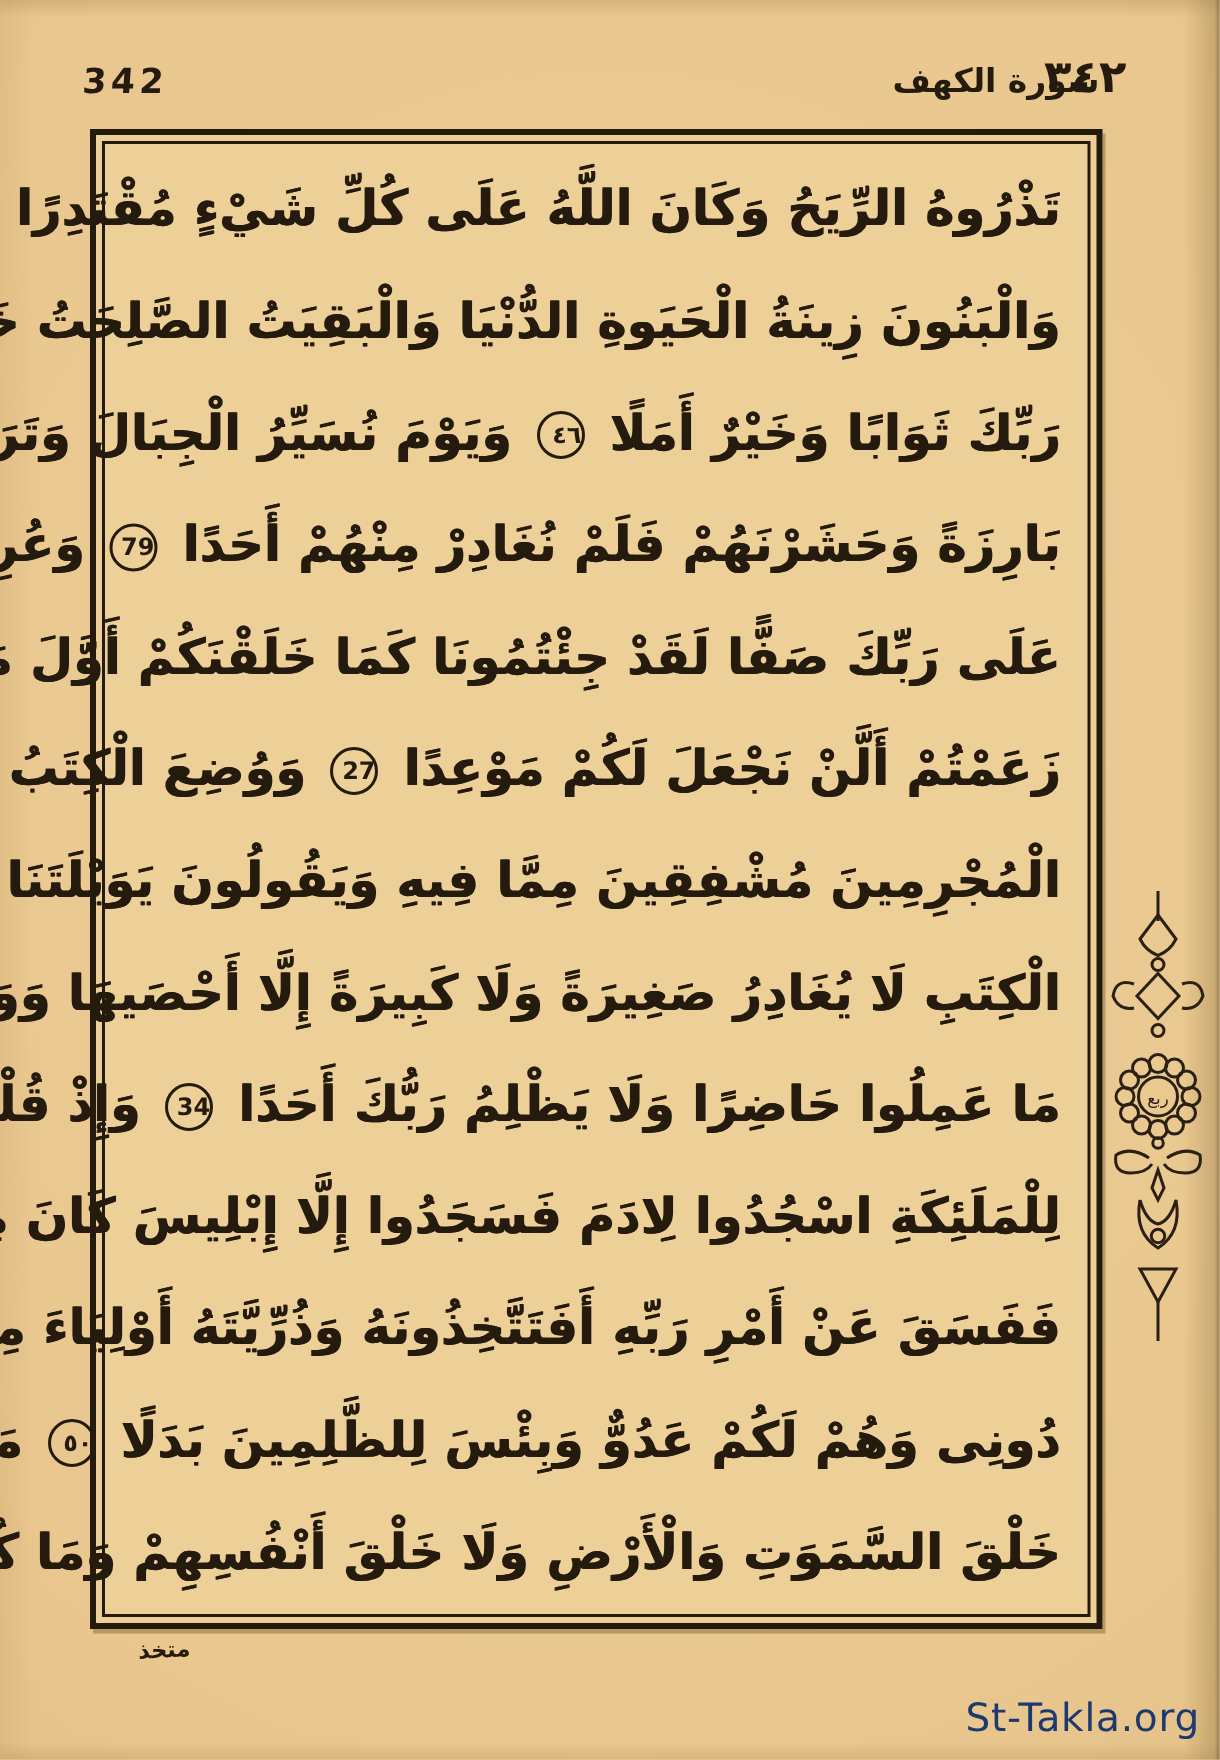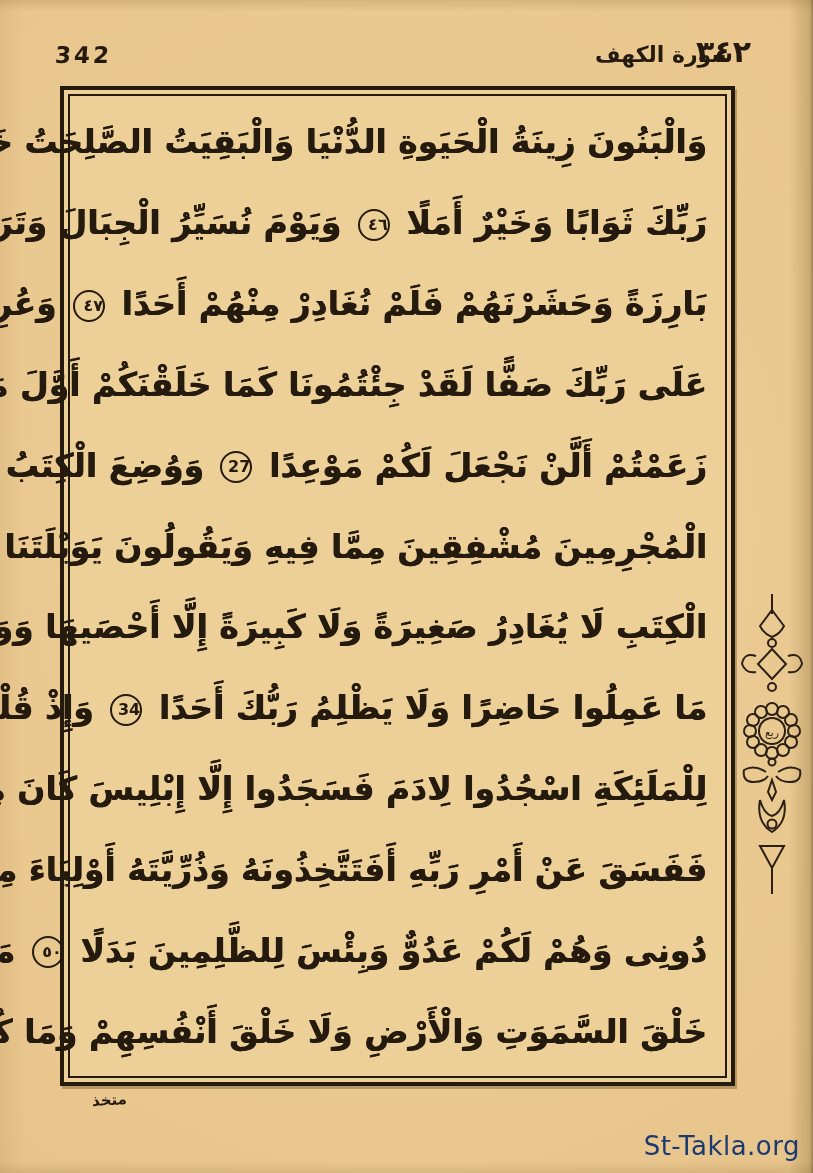--- a/index.html
+++ b/index.html
@@ -78,23 +78,24 @@
 
 <div class="paper-shade"></div>
 
 <div class="pageno-latin ink">342</div>
 <div class="surah-title ink">سورة الكهف</div>
 <div class="pageno-arabic ink">٣٤٢</div>
 
 <div class="frame-outer">
   <div class="frame-inner">
     <div class="qbody">
+        <div class="qline"><span>تَذْرُوهُ الرِّيَحُ وَكَانَ اللَّهُ عَلَى كُلِّ شَيْءٍ مُقْتَدِرًا</span>  </div>
         <div class="qline"><span>وَالْبَنُونَ زِينَةُ الْحَيَوةِ الدُّنْيَا وَالْبَقِيَتُ الصَّلِحَتُ خَيْرٌ عِندَ</span></div>
         <div class="qline"><span>رَبِّكَ ثَوَابًا وَخَيْرٌ أَمَلًا</span> <span class="verse-badge">٤٦</span> <span>وَيَوْمَ نُسَيِّرُ الْجِبَالَ وَتَرَى الْأَرْضَ</span></div>
-        <div class="qline"><span>بَارِزَةً وَحَشَرْنَهُمْ فَلَمْ نُغَادِرْ مِنْهُمْ أَحَدًا</span> <span class="verse-badge">٤٧</span> <span>وَعُرِضُوا</span></div>
+        <div class="qline"><span>بَارِزَةً وَحَشَرْنَهُمْ فَلَمْ نُغَادِرْ مِنْهُمْ أَحَدًا</span> <span class="verse-badge">79</span> <span>وَعُرِضُوا</span></div>
         <div class="qline"><span>عَلَى رَبِّكَ صَفًّا لَقَدْ جِئْتُمُونَا كَمَا خَلَقْنَكُمْ أَوَّلَ مَرَّةٍ بَلْ</span></div>
         <div class="qline"><span>زَعَمْتُمْ أَلَّنْ نَجْعَلَ لَكُمْ مَوْعِدًا</span> <span class="verse-badge">27</span> <span>وَوُضِعَ الْكِتَبُ فَتَرَى</span></div>
         <div class="qline"><span>الْمُجْرِمِينَ مُشْفِقِينَ مِمَّا فِيهِ وَيَقُولُونَ يَوَيْلَتَنَا مَالِ هَذَا</span></div>
         <div class="qline"><span>الْكِتَبِ لَا يُغَادِرُ صَغِيرَةً وَلَا كَبِيرَةً إِلَّا أَحْصَيهَا وَوَجَدُوا</span></div>
         <div class="qline"><span>مَا عَمِلُوا حَاضِرًا وَلَا يَظْلِمُ رَبُّكَ أَحَدًا</span> <span class="verse-badge">34</span> <span>وَإِذْ قُلْنَا</span></div>
         <div class="qline"><span>لِلْمَلَئِكَةِ اسْجُدُوا لِادَمَ فَسَجَدُوا إِلَّا إِبْلِيسَ كَانَ مِنَ الْجِنِّ</span></div>
         <div class="qline"><span>فَفَسَقَ عَنْ أَمْرِ رَبِّهِ أَفَتَتَّخِذُونَهُ وَذُرِّيَّتَهُ أَوْلِيَاءَ مِنْ</span></div>
         <div class="qline"><span>دُونِى وَهُمْ لَكُمْ عَدُوٌّ وَبِئْسَ لِلظَّلِمِينَ بَدَلًا</span> <span class="verse-badge">٥٠</span> <span>مَا أَشْهَدتُّهُمْ</span></div>
         <div class="qline"><span>خَلْقَ السَّمَوَتِ وَالْأَرْضِ وَلَا خَلْقَ أَنْفُسِهِمْ وَمَا كُنْتُ</span></div>
       </div>

